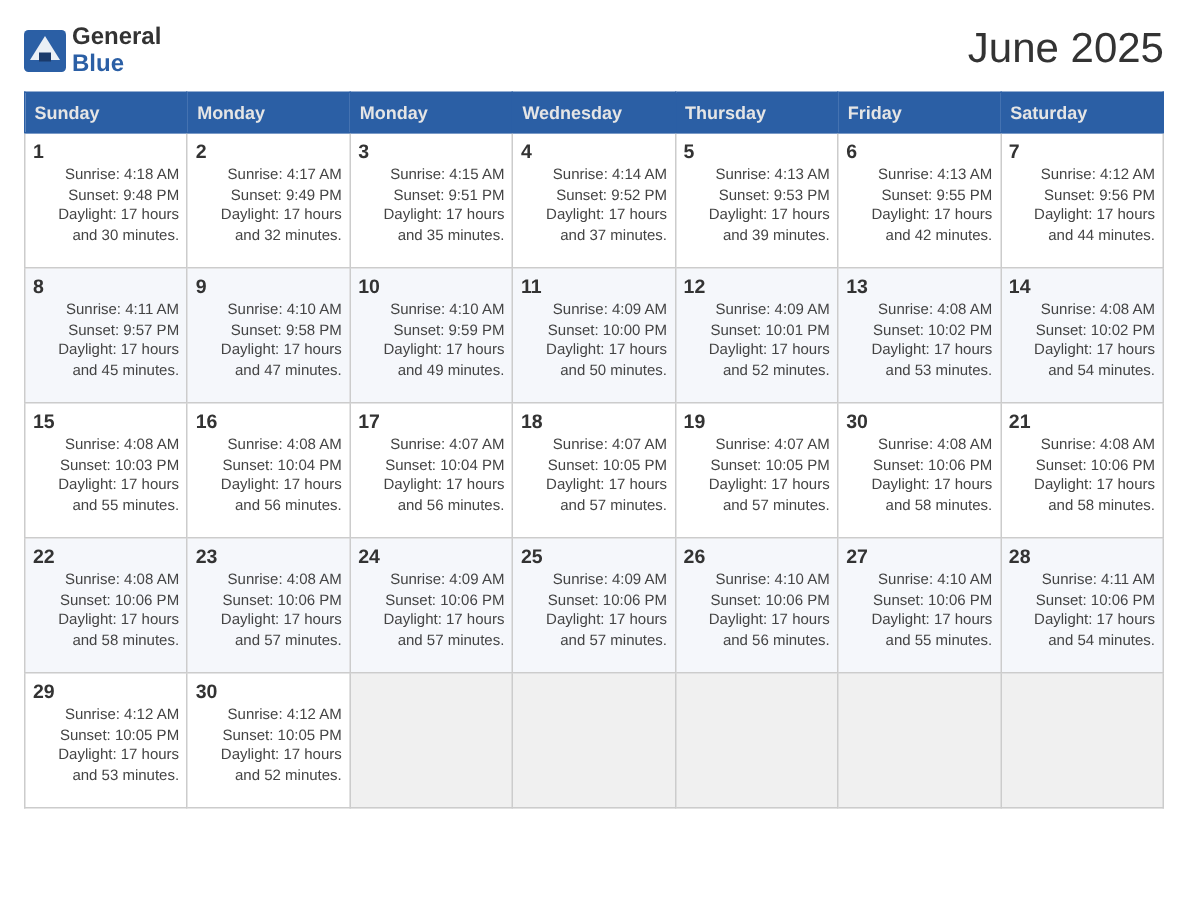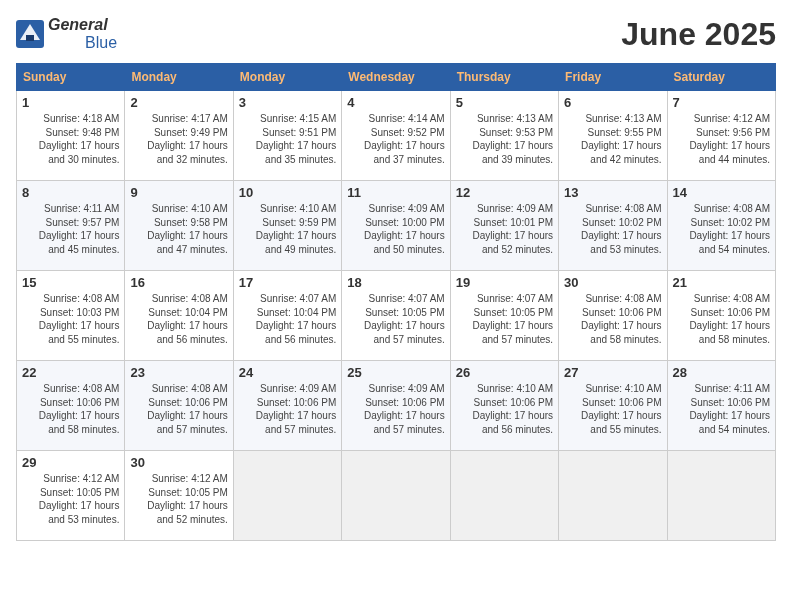--- a/index.html
+++ b/index.html
@@ -22,53 +22,51 @@
     }
     .logo-text {
       display: flex;
       flex-direction: column;
       line-height: 1.1;
     }
     .logo-general {
       font-size: 16px;
       font-weight: bold;
       color: #333;
-      font-style: italic;
     }
     .logo-blue {
       font-size: 16px;
-      font-weight: normal;
+      font-weight: bold;
       color: #2b5fa5;
-      margin-left: 37px;
     }
     .logo-icon {
       width: 28px;
       height: 28px;
       margin-right: 4px;
     }
     .title-block {
       text-align: right;
     }
     .month-title {
-      font-size: 32px;
-      font-weight: bold;
+      font-size: 28px;
+      font-weight: normal;
       color: #333;
     }
     .location {
       font-size: 14px;
       color: #555;
     }
     .calendar {
       width: 100%;
       border-collapse: collapse;
       font-size: 10.5px;
     }
     .calendar th {
       background-color: #2b5fa5;
-      color: #fdba74;
+      color: #e5e5e5;
       text-align: left;
       padding: 6px 6px;
       font-size: 12px;
       font-weight: bold;
       border: 1px solid #2b5fa5;
     }
     .calendar td {
       border: 1px solid #ccc;
       vertical-align: top;
       padding: 4px 5px;

